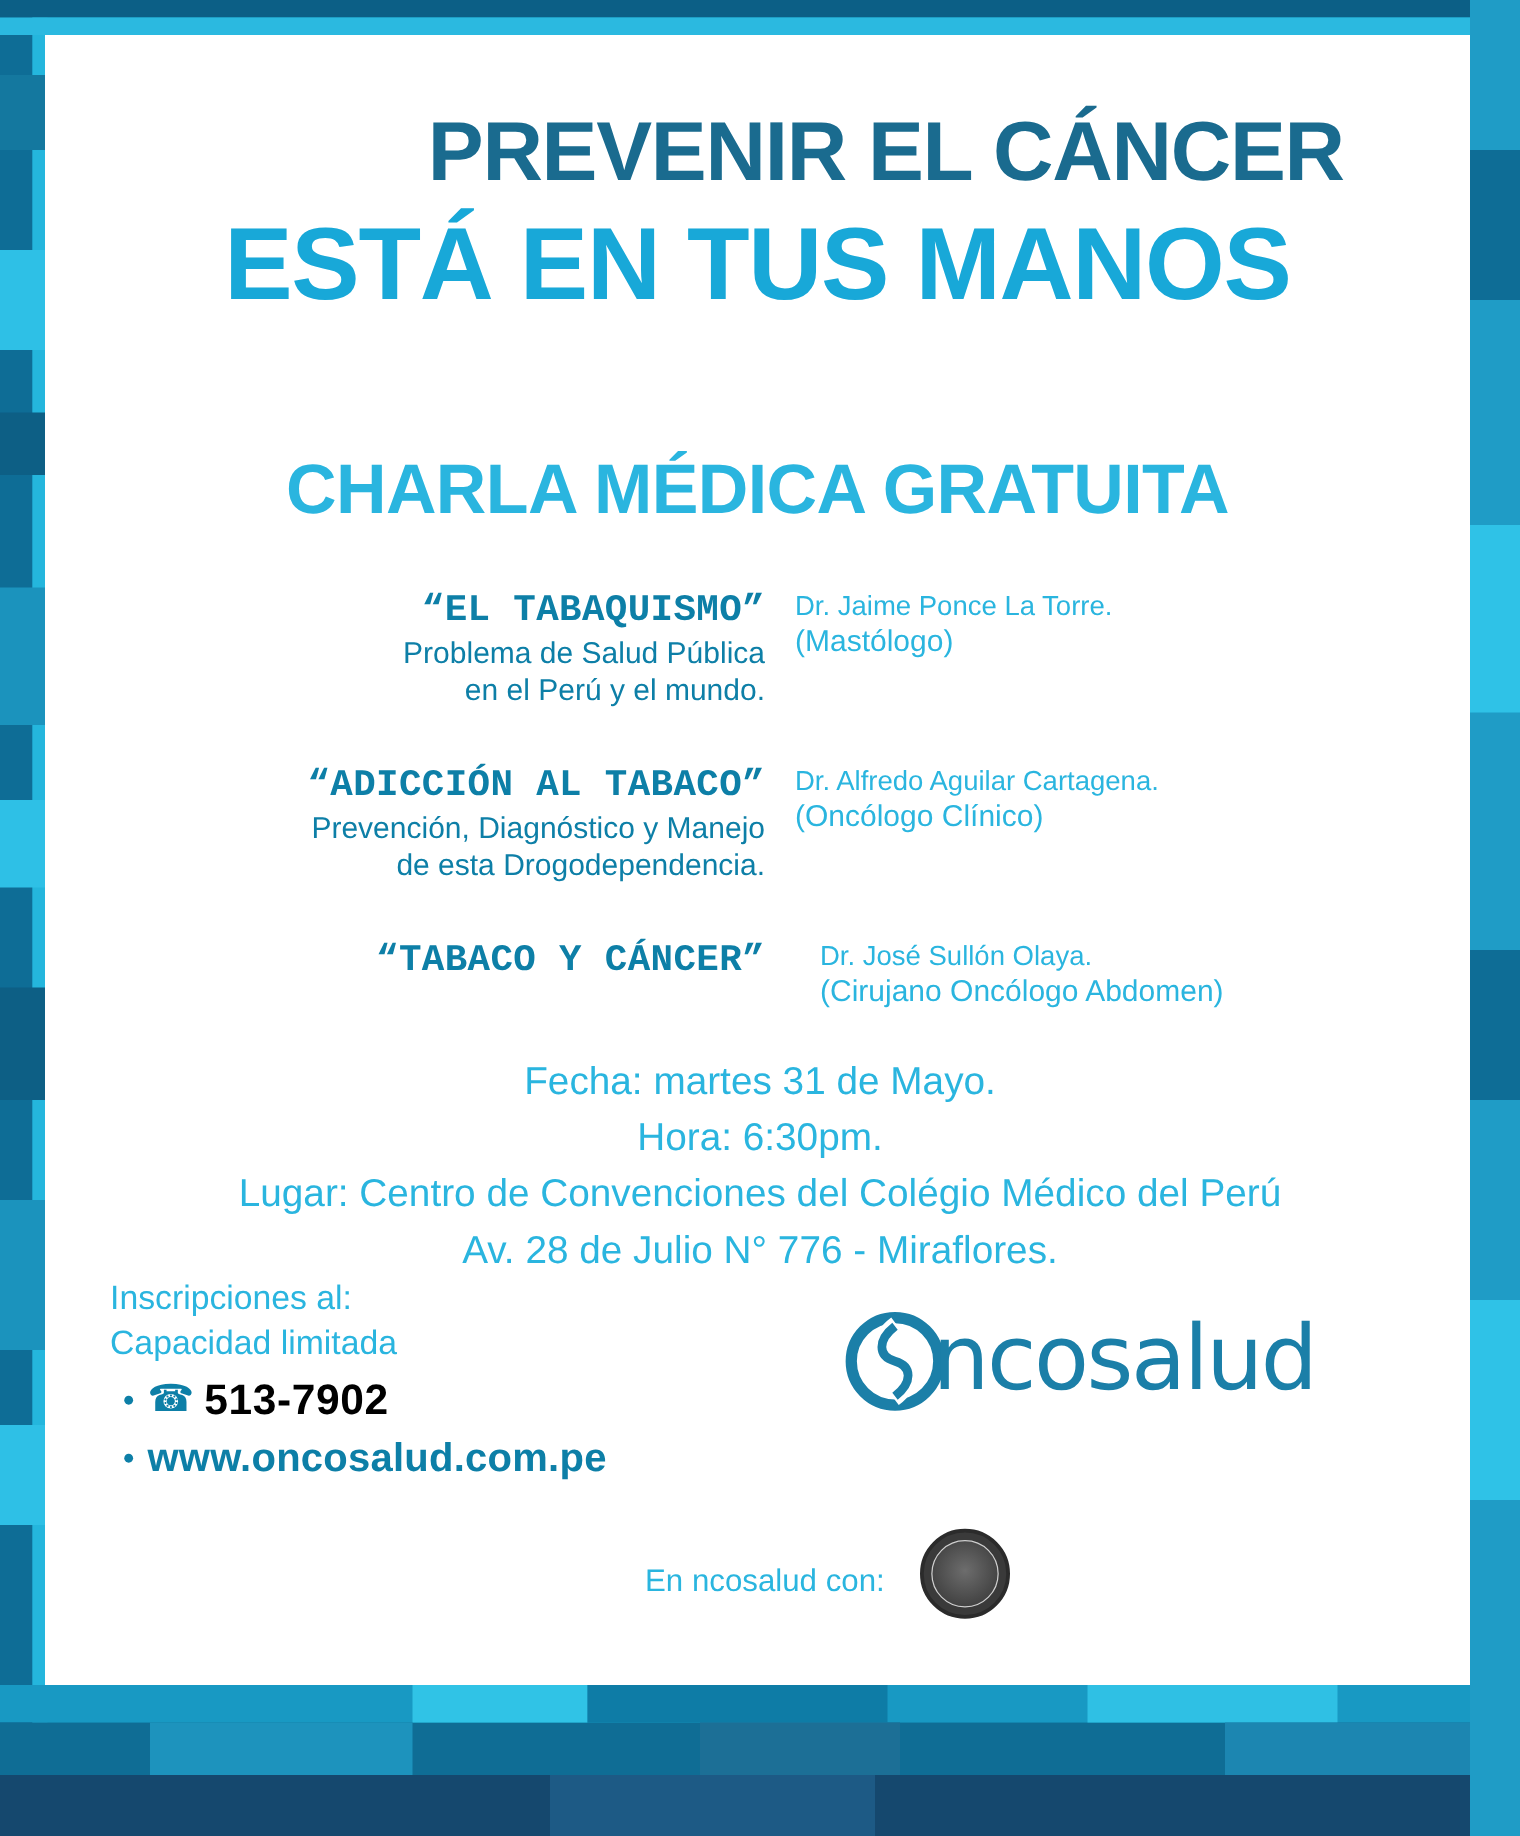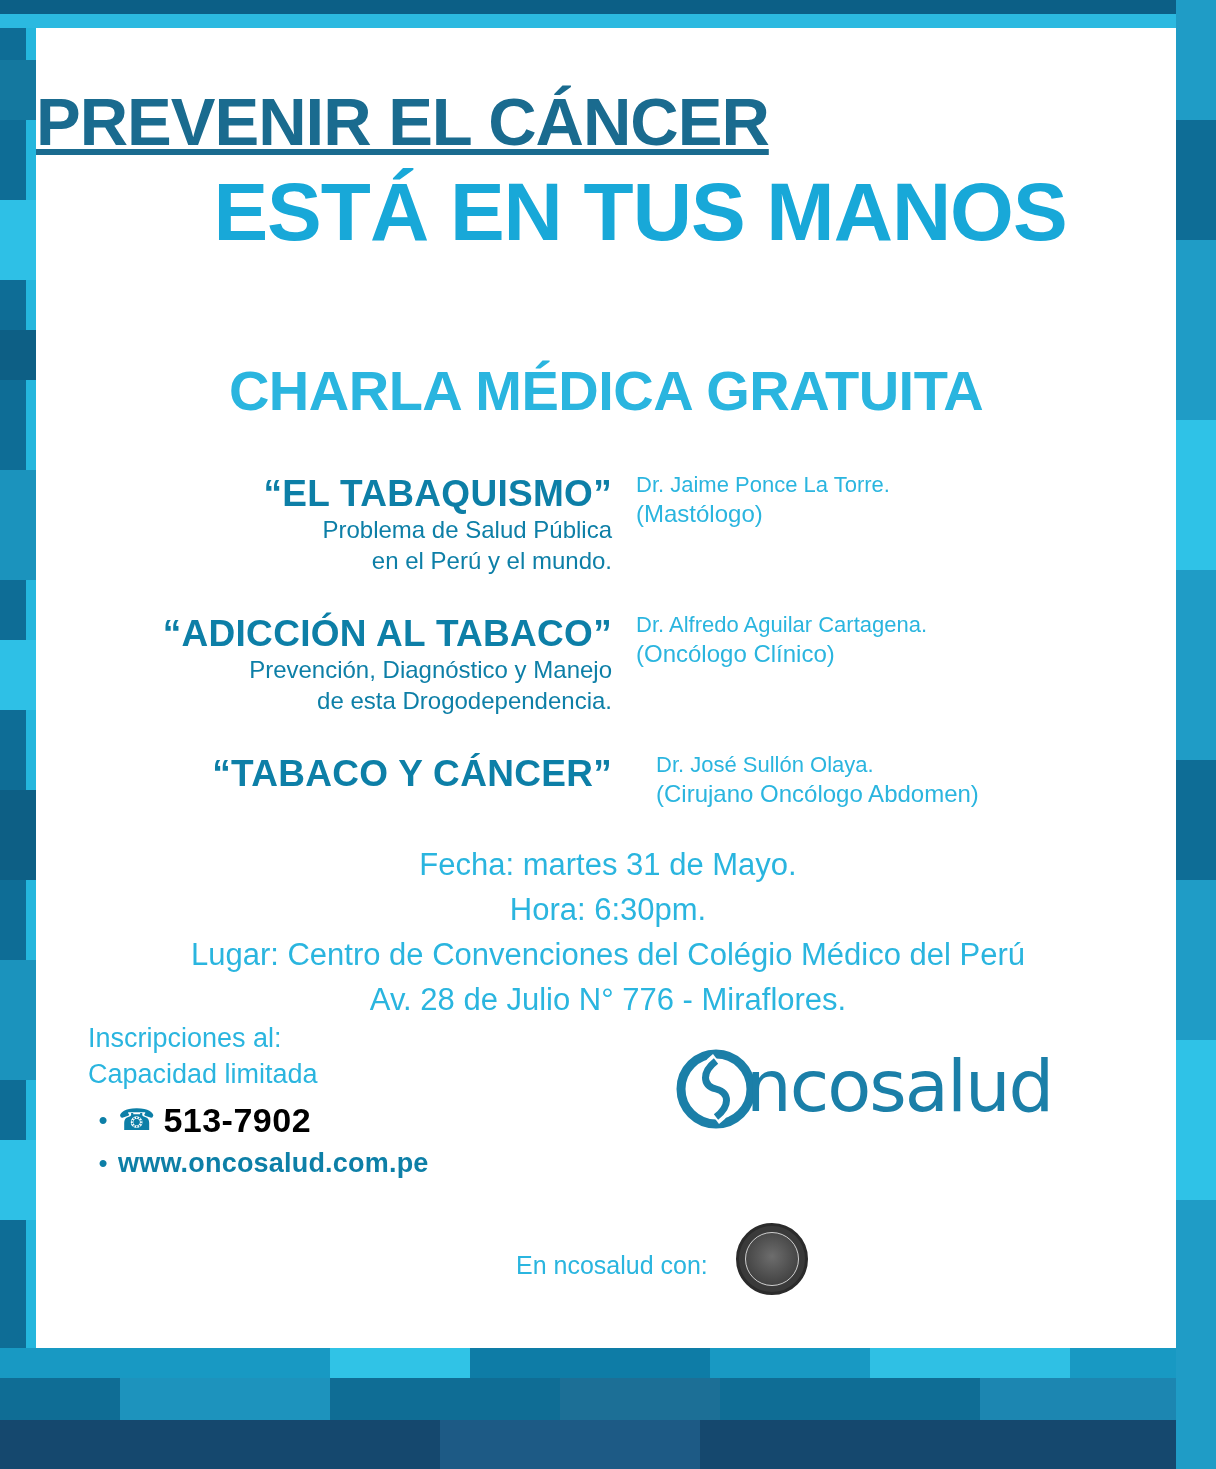--- a/index.html
+++ b/index.html
@@ -51,42 +51,40 @@
     width: 1140px;
     height: 1320px;
   }
 
   
   .headline1 {
     position: absolute;
     left: 0;
     top: 55px;
     width: 1039px;
-    text-align: left;
+    text-align: right;
     font-size: 67px;
     font-weight: bold;
     letter-spacing: -1px;
     color: #1a6b8f;
     font-family: "Liberation Sans", sans-serif;
     white-space: nowrap;
-    text-decoration: underline;
   }
   .headline2 {
     position: absolute;
     left: 0;
     top: 137px;
     width: 1140px;
     text-align: center;
     font-size: 82px;
     font-weight: bold;
     letter-spacing: -1px;
     color: #18a8d8;
     font-family: "Liberation Sans", sans-serif;
     white-space: nowrap;
-    padding-left: 34px;
   }
   .headline3 {
     position: absolute;
     left: 0;
     top: 330px;
     width: 1140px;
     text-align: center;
     font-size: 56px;
     font-weight: bold;
     letter-spacing: -0.5px;
@@ -110,25 +108,26 @@
   .talk-left {
     position: absolute;
     left: 0;
     top: 0;
     width: 590px;
     text-align: right;
     padding-right: 14px;
     box-sizing: border-box;
   }
   .talk-title {
-    font-size: 37px;
+    font-size: 30px;
     font-weight: bold;
     color: #0d7fa7;
     letter-spacing: 0.3px;
     line-height: 1.12;
+    font-family: Liberation Mono, monospace;
   }
   .talk-sub {
     font-size: 24px;
     color: #0d7fa7;
     line-height: 1.18;
     margin-top: 2px;
     font-weight: normal;
   }
   .talk-right {
     position: absolute;
@@ -197,21 +196,21 @@
     margin-right: 8px;
     line-height: 1;
   }
   .phone-number {
     font-size: 34px;
     font-weight: bold;
     color: #000000;
     letter-spacing: 0.5px;
   }
   .website {
-    font-size: 27px;
+    font-size: 32px;
     font-weight: bold;
     color: #0d7fa7;
     letter-spacing: 0.2px;
   }
 
   
   .oncosalud {
     position: absolute;
     left: 640px;
     top: 1020px;

